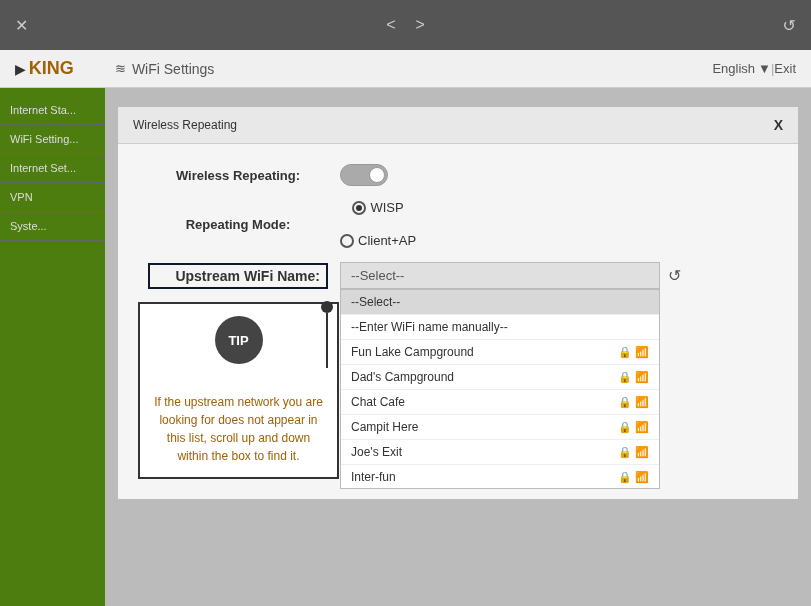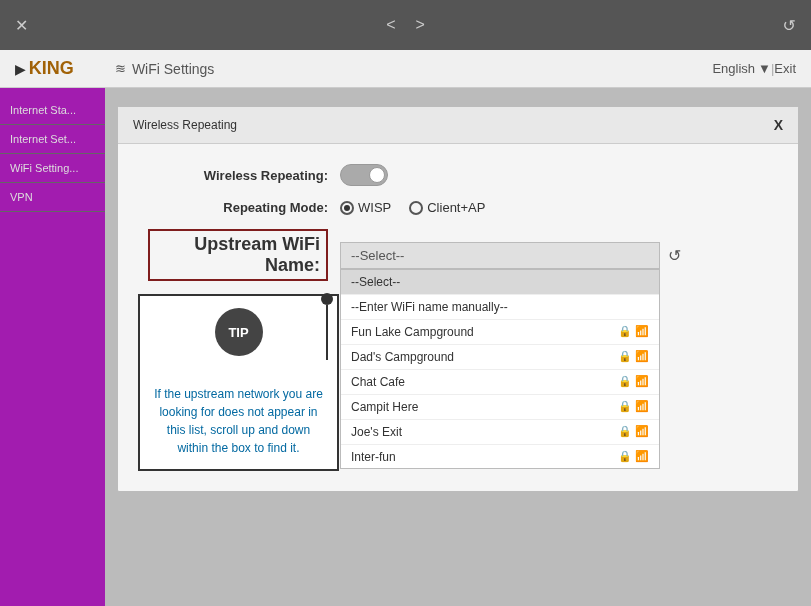--- a/index.html
+++ b/index.html
@@ -112,21 +112,21 @@
     .exit-link {
       cursor: pointer;
       color: #555;
     }
 
     
     .sidebar {
       position: absolute;
       top: 38px; left: 0; bottom: 0;
       width: 105px;
-      background: #a21caf;
+      background: #4d7c0f;
       padding-top: 8px;
     }
     .sidebar-item {
       padding: 8px 10px;
       color: #ddd;
       font-size: 11px;
       border-bottom: 1px solid #666;
       cursor: pointer;
     }
 
@@ -180,21 +180,21 @@
     
     .form-section {
       padding: 20px 30px;
     }
     .form-row {
       display: flex;
       align-items: center;
       margin-bottom: 14px;
     }
     .form-label {
-      text-align: right;
+      text-align: center;
       width: 180px;
       font-size: 13px;
       color: #333;
       margin-right: 12px;
       font-weight: bold;
     }
 
     
     .toggle-switch {
       width: 48px;
@@ -214,20 +214,21 @@
       background: #fff;
       border-radius: 50%;
       border: 1px solid #999;
     }
 
     
     .radio-group {
       display: flex;
       gap: 18px;
       align-items: center;
+      flex-direction: column;
     }
     .radio-option {
       display: flex;
       align-items: center;
       gap: 4px;
       font-size: 13px;
       color: #333;
       cursor: pointer;
     }
     .radio-circle {
@@ -249,25 +250,25 @@
 
     
     .upstream-row {
       display: flex;
       align-items: center;
       margin-bottom: 0;
     }
     .upstream-label-box {
       text-align: right;
       width: 180px;
-      font-size: 18px;
+      font-size: 14px;
       color: #333;
       margin-right: 12px;
       font-weight: bold;
-      border: 2px solid #7f1d1d;
+      border: 2px solid #0f172a;
       padding: 3px 6px;
     }
 
     
     .dropdown-container {
       position: relative;
       flex: 1;
       max-width: 320px;
     }
     .dropdown-selected {
@@ -341,21 +342,21 @@
       justify-content: center;
       margin: 0 auto 8px auto;
     }
     .tip-circle-text {
       color: #fff;
       font-weight: bold;
       font-size: 13px;
     }
     .tip-text {
       font-size: 12px;
-      color: #0369a1;
+      color: #a16207;
       line-height: 1.5;
       margin-top: 29px;
     }
   </style>
 </head>
 <body>
 
 <div class="browser-chrome">
   <span class="browser-close">✕</span>
   <div class="browser-nav">
@@ -381,23 +382,24 @@
         <span>English</span>
         <span>▼</span>
       </div>
       <span class="divider-bar">|</span>
       <span class="exit-link">Exit</span>
     </div>
   </div>
 
   <div class="sidebar">
     <div class="sidebar-item">Internet Sta...</div>
+    <div class="sidebar-item">WiFi Setting...</div>
     <div class="sidebar-item">Internet Set...</div>
-    <div class="sidebar-item">WiFi Setting...</div>
     <div class="sidebar-item">VPN</div>
+    <div class="sidebar-item">Syste...</div>
   </div>
 
   <div class="main-content">
 
     <div class="overlay"></div>
 
     <div class="modal">
       <div class="modal-header">
         <span class="modal-title">Wireless Repeating</span>
         <span class="modal-close">X</span>

